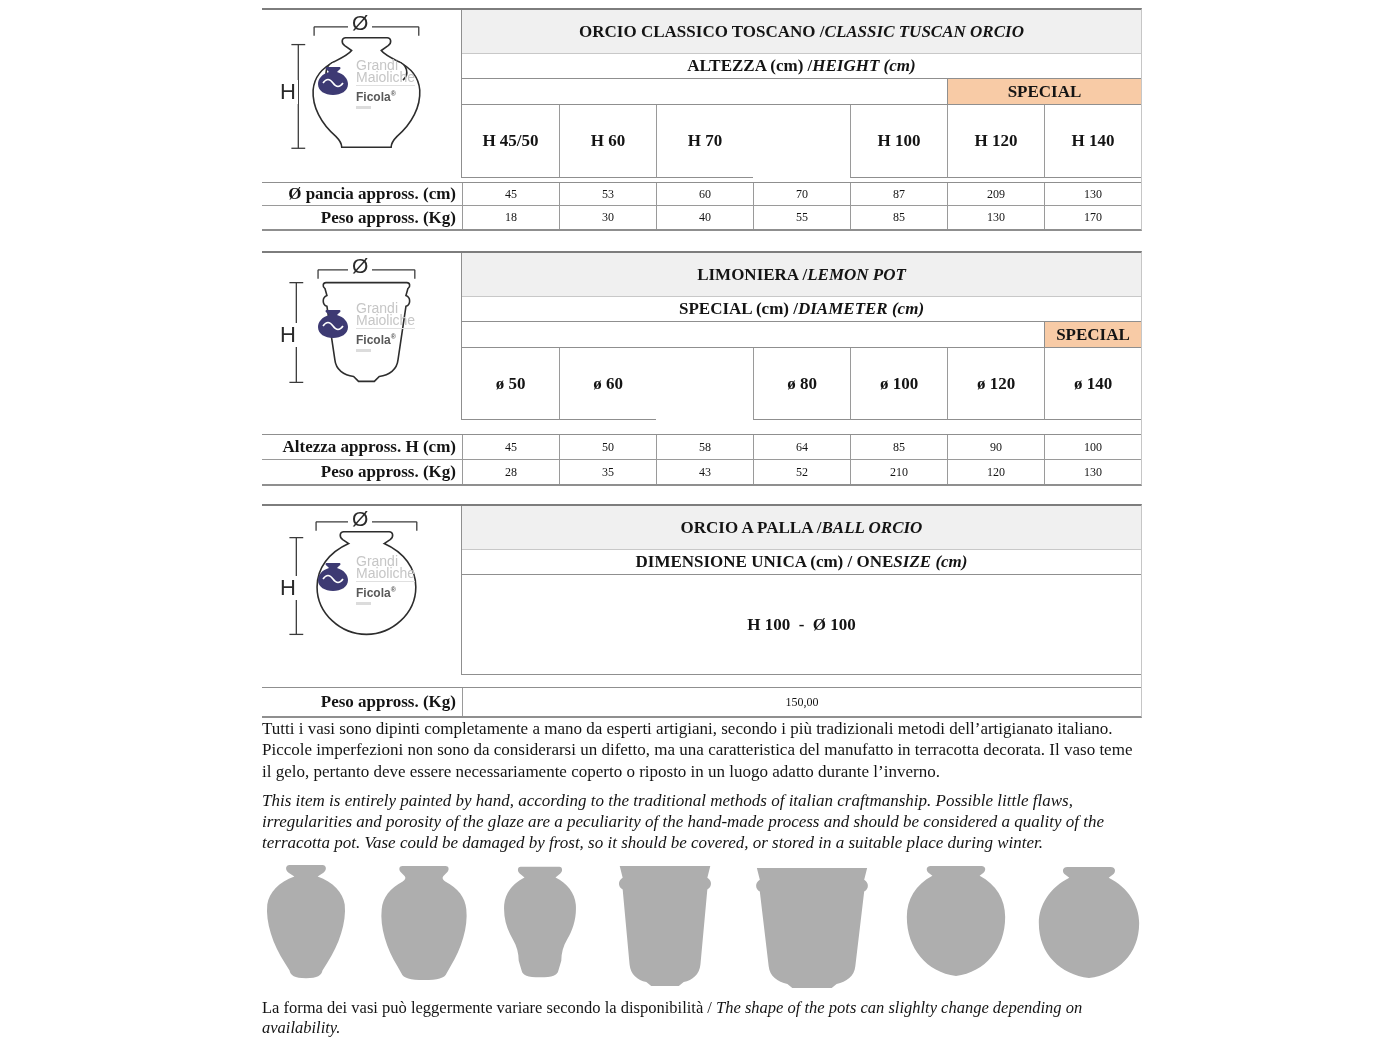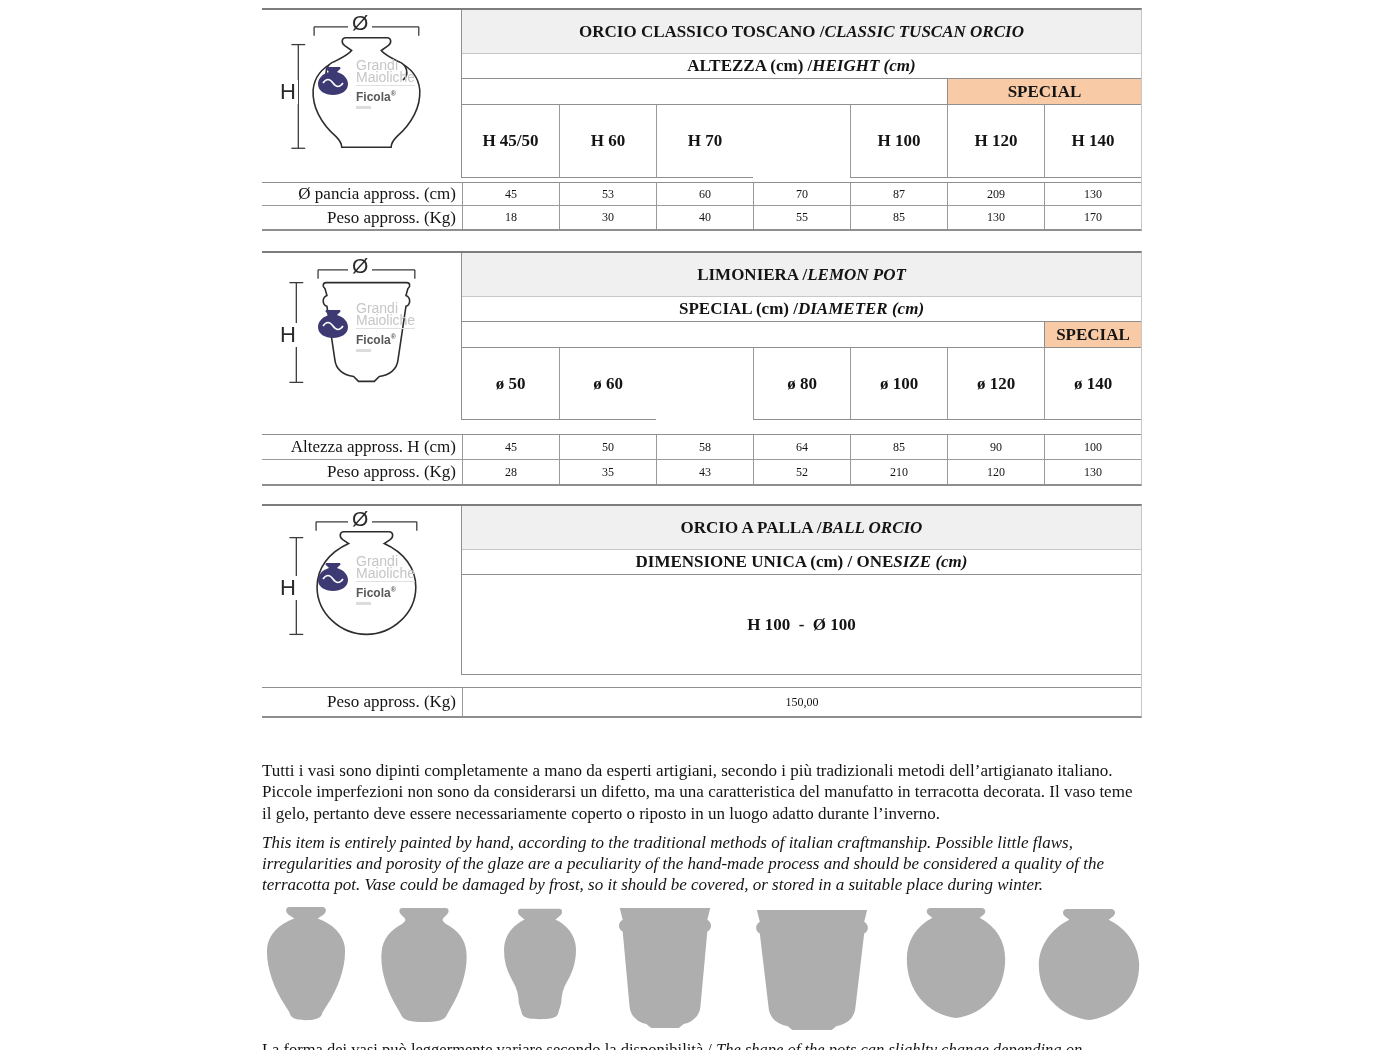--- a/index.html
+++ b/index.html
@@ -33,21 +33,21 @@
   .t2-empty{grid-column:2 / span 6}.t2-special{grid-column:8 / span 1}
   .call{grid-column:1 / span 8}
 
   .title{background:#f0f0f0;border-bottom:1px solid #c8c8c8;font-weight:bold;}
   .subtitle{border-bottom:1px solid #8f8f8f;font-weight:bold;}
   .spempty{border-bottom:1px solid #8f8f8f;}
   .special{background:#f8cba6;border-bottom:1px solid #8f8f8f;border-left:1px solid #8f8f8f;font-weight:bold;}
   .ch{border-bottom:1px solid #8f8f8f;font-weight:bold;}
   .vl{border-left:1px solid #9a9a9a;}
   .gaprow{border-bottom:1px solid #8f8f8f;}
-  .rlabel{justify-content:flex-end;padding-right:6px;font-weight:normal;border-bottom:1px solid #9a9a9a;}
+  .rlabel{justify-content:flex-end;padding-right:6px;font-weight:bold;border-bottom:1px solid #9a9a9a;}
   .val{border-bottom:1px solid #9a9a9a;font-size:12px;}
   .nb{border-bottom:none;}
   .onesize{font-weight:bold;border-bottom:1px solid #8f8f8f;white-space:pre;}
   .i{font-style:italic;}
   .dcell{border-right:1px solid #8f8f8f;position:relative;display:block;}
 
   
   .diagram{position:relative;width:199px;height:100%;}
   .dsvg{position:absolute;left:0;top:2px;width:199px;height:158px;}
   .dsvg .pot{fill:#ffffff;stroke:#2d2d2d;stroke-width:1.6;}
@@ -59,21 +59,21 @@
   .logo{position:absolute;left:54px;top:50px;display:flex;gap:6px;align-items:flex-start;}
   .logo-pot{width:34px;height:30px;margin-top:6px;}
   .logo-text{font-family:"Liberation Sans",sans-serif;text-align:left;}
   .lgray{color:#c6c6c6;font-size:14px;line-height:11.5px;}
   .ldark{color:#585858;font-size:12px;font-weight:bold;line-height:14px;
          border-top:1px solid #e0e0e0;margin-top:2px;padding-top:1px;}
   .reg{font-size:7px;vertical-align:super;}
   .lbar{width:15px;height:3px;background:#dcdcdc;margin-top:2px;}
 
   
-  .para{margin-top:42px;font-size:17px;line-height:21.3px;width:880px;}
+  .para{font-size:17px;line-height:21.3px;width:880px;}
   .para.en{margin-top:8px;font-style:italic;}
   .pots{margin-top:8px;display:flex;justify-content:space-between;align-items:flex-start;height:128px;width:880px;}
   .pots svg{flex:0 0 auto;}
   .pot-fill{fill:#aeaeae;}
   .footer{margin-top:8px;font-size:16.5px;}
 </style>
 </head>
 <body>
 
 <div class="doc">

